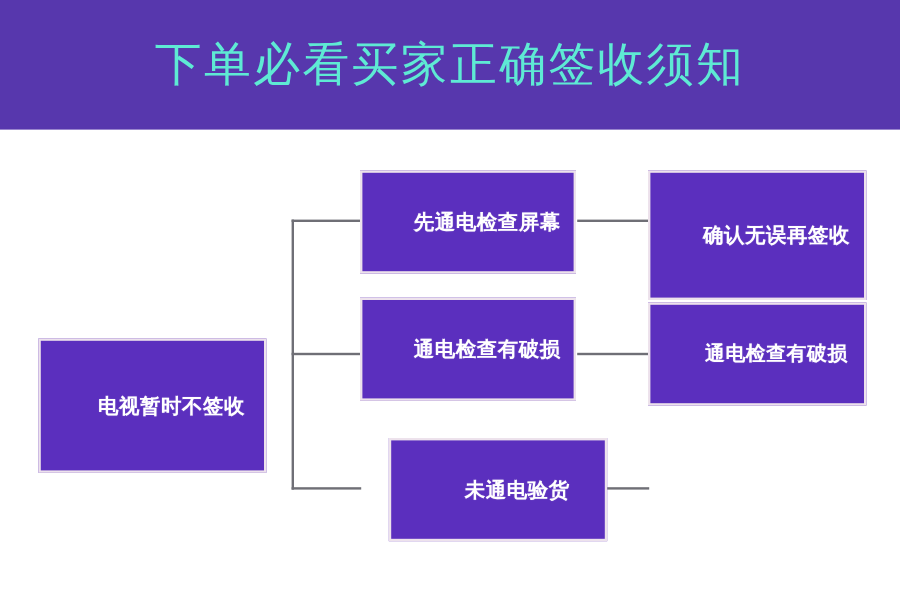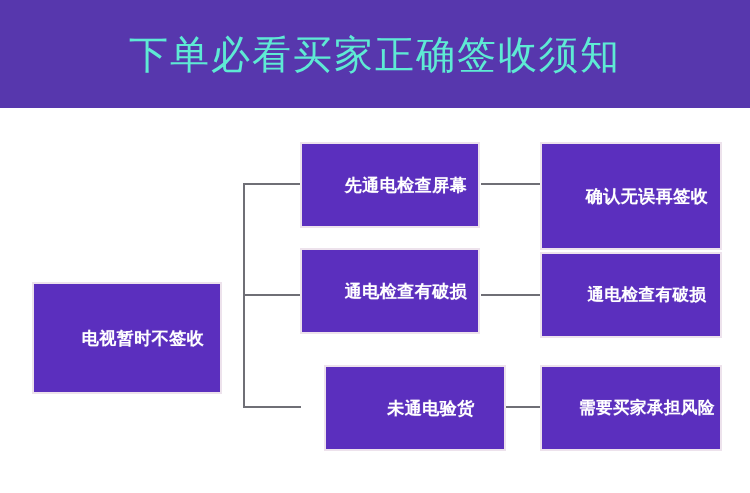--- a/index.html
+++ b/index.html
@@ -130,17 +130,14 @@
   <div class="node node-mid-3">
     <span class="node-label">未通电验货</span>
   </div>
 
   <div class="node node-right-1">
     <span class="node-label">确认无误再签收</span>
   </div>
   <div class="node node-right-2">
     <span class="node-label">通电检查有破损</span>
   </div>
-  <div class="node node-right-3">
-    <span class="node-label">需要买家承担风险</span>
-  </div>
 
 </div>
 
 </body></html>

